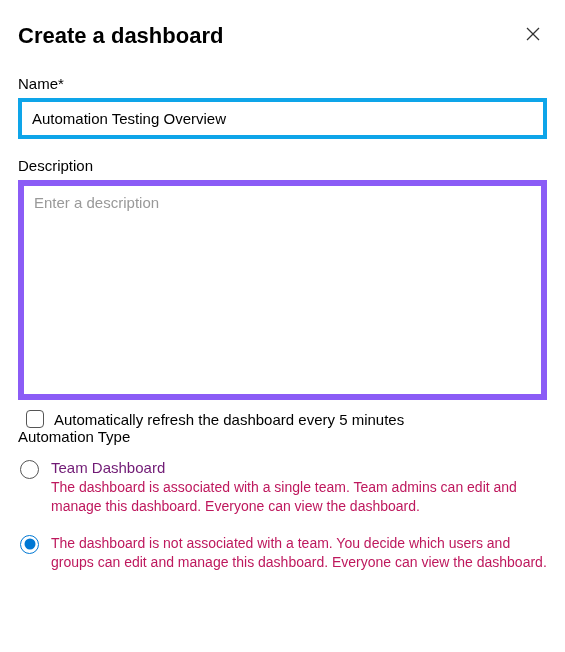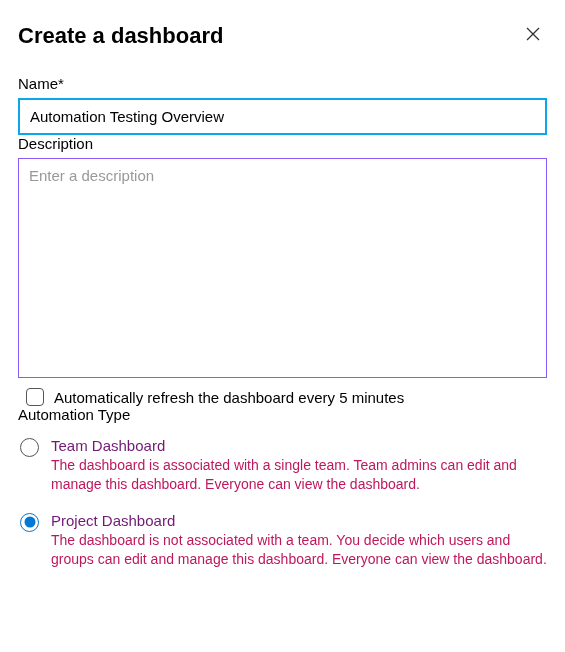--- a/index.html
+++ b/index.html
@@ -34,30 +34,30 @@
       line-height: 1;
       color: #333;
     }
     .field-label {
       font-size: 15px;
       margin-bottom: 6px;
       color: #000;
     }
     .text-input {
       width: 100%;
-      border: 2px solid #0ea5e9;
+      border: 4px solid #0ea5e9;
       padding: 8px 10px;
       font-size: 15px;
       font-family: inherit;
       outline: none;
-      margin-bottom: 0;
+      margin-bottom: 18px;
     }
     .textarea {
       width: 100%;
-      border: 1px solid #8b5cf6;
+      border: 6px solid #8b5cf6;
       padding: 8px 10px;
       font-size: 15px;
       font-family: inherit;
       outline: none;
       height: 220px;
       resize: none;
       margin-bottom: 6px;
     }
     .textarea::placeholder {
       color: #999;
@@ -163,19 +163,18 @@
   <div class="radio"></div>
   <div class="radio-text">
     <div class="radio-title">Team Dashboard</div>
     <div class="radio-desc">The dashboard is associated with a single team. Team admins can edit and manage this dashboard. Everyone can view the dashboard.</div>
   </div>
 </div>
 
 <div class="radio-option">
   <div class="radio selected"></div>
   <div class="radio-text">
-    <div class="radio-title">Project Dashboard</div>
     <div class="radio-desc">The dashboard is not associated with a team. You decide which users and groups can edit and manage this dashboard. Everyone can view the dashboard.</div>
   </div>
 </div>
 
 
 
 
 </body></html>

